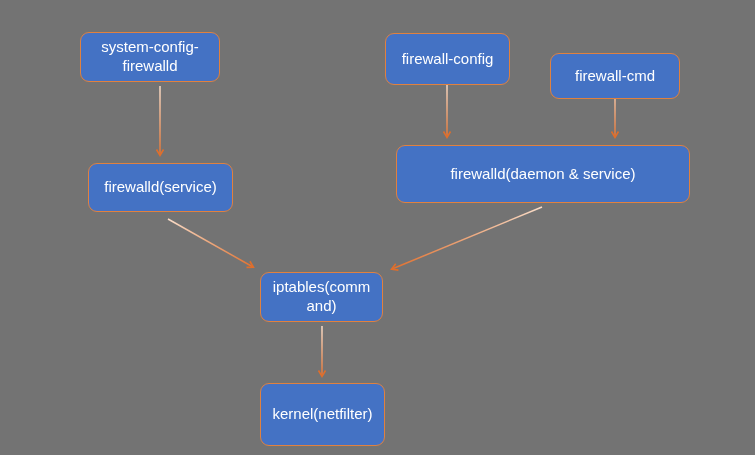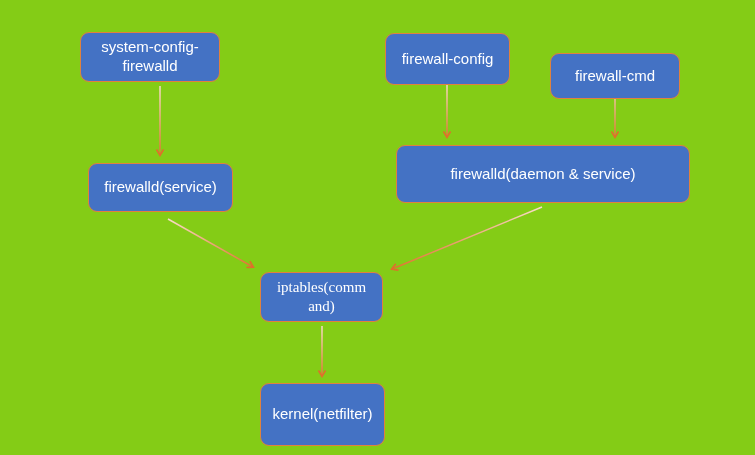--- a/index.html
+++ b/index.html
@@ -5,21 +5,21 @@
   html, body {
     margin: 0;
     padding: 0;
     background: #ffffff;
     font-family: "Liberation Sans", sans-serif;
   }
   .canvas {
     position: relative;
     width: 755px;
     height: 455px;
-    background: #84cc16;
+    background: #737373;
     overflow: hidden;
   }
   .arrow-layer {
     position: absolute;
     left: 0;
     top: 0;
     width: 755px;
     height: 455px;
     pointer-events: none;
   }
@@ -40,21 +40,21 @@
     white-space: pre-line;
     text-align: center;
     display: block;
     width: 100%;
   }
   .n1 { left: 80px;  top: 32px;  width: 140px; height: 50px; }
   .n2 { left: 385px; top: 33px;  width: 125px; height: 52px; }
   .n3 { left: 550px; top: 33px;  width: 130px; height: 46px; margin-top: 20px; }
   .n4 { left: 88px;  top: 163px; width: 145px; height: 49px; }
   .n5 { left: 396px; top: 145px; width: 294px; height: 58px; }
-  .n6 { left: 260px; top: 272px; width: 123px; height: 50px; font-family: Liberation Serif, serif; }
+  .n6 { left: 260px; top: 272px; width: 123px; height: 50px; }
   .n7 { left: 260px; top: 383px; width: 125px; height: 63px; }
 </style>
 </head>
 <body>
 
 <div class="canvas">
 
   <svg class="arrow-layer" width="755" height="455" viewBox="0 0 755 455" xmlns="http://www.w3.org/2000/svg">
     <defs>
       <marker id="head" markerWidth="10" markerHeight="10" refX="6.5" refY="4.5" orient="auto" markerUnits="userSpaceOnUse">

